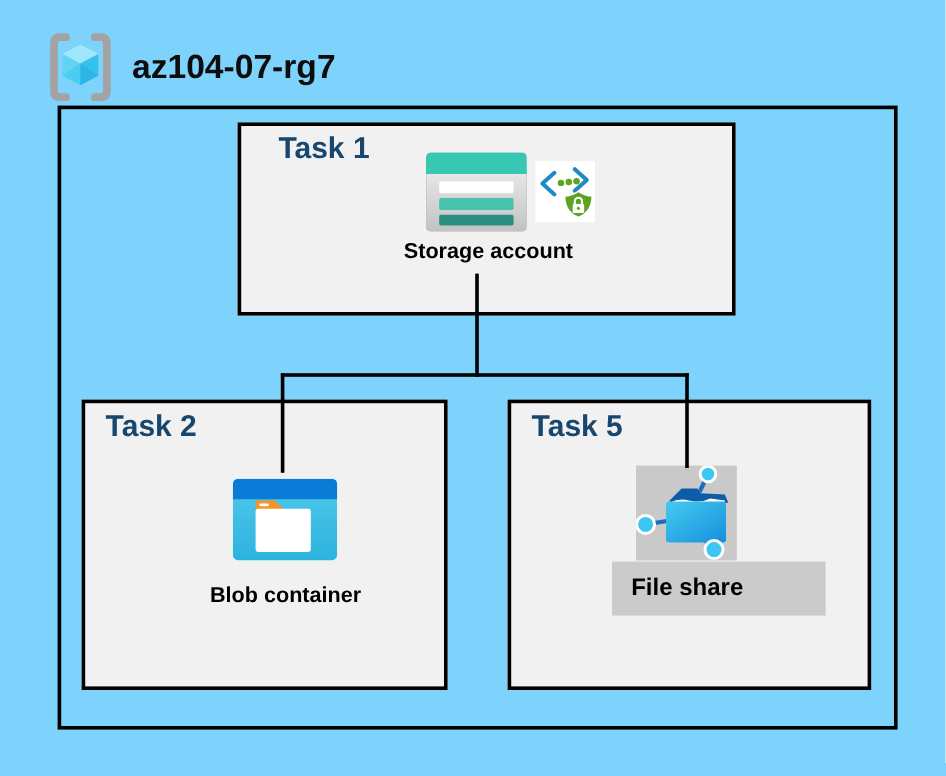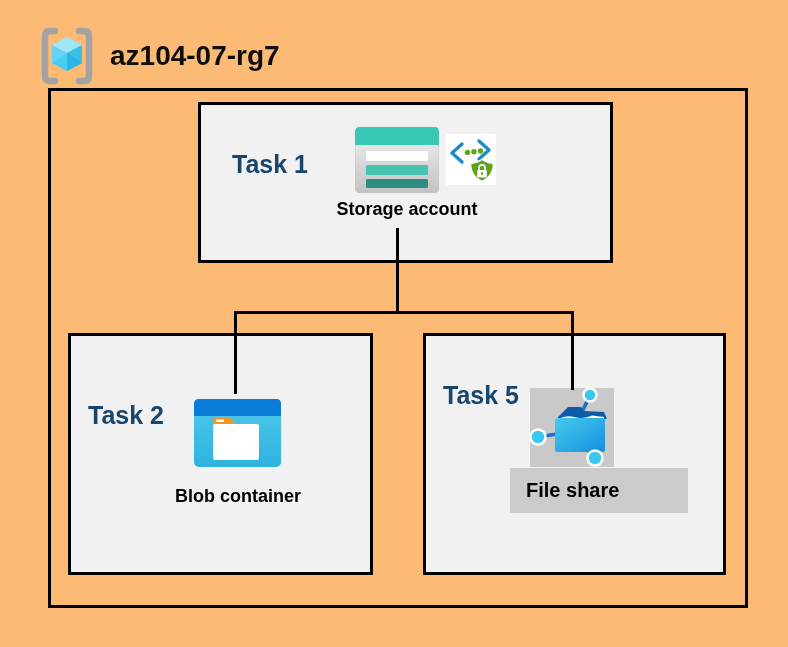--- a/index.html
+++ b/index.html
@@ -1,19 +1,19 @@
 <!DOCTYPE html>
 <html><head>
 <meta charset="utf-8">
 <style>
   html,body{margin:0;padding:0;background:#fff;}
   .canvas{
     position:relative;
     width:788px;height:647px;
-    background:#fdba74;
+    background:#7dd3fc;
     font-family:"Liberation Sans", sans-serif;
     overflow:hidden;
   }
   
   .rg-header{position:absolute;left:0;top:0;width:788px;height:96px;}
   .rg-icon{position:absolute;left:38px;top:24px;width:58px;height:64px;}
   .page-title{
     position:absolute;left:110px;top:40px;
     font-size:28px;font-weight:bold;color:#0d0d0d;letter-spacing:0px;
   }
@@ -23,24 +23,24 @@
     border:3px solid #000;box-sizing:border-box;background:transparent;z-index:0;
   }
   .task-box{
     position:absolute;background:#f1f1f1;border:3px solid #000;
     box-sizing:border-box;z-index:1;
   }
   .task1{left:198px;top:102px;width:415px;height:161px;}
   .task2{left:68px;top:333px;width:305px;height:242px;}
   .task3{left:423px;top:333px;width:303px;height:242px;}
   .task-label{
-    position:absolute;font-size:25px;font-weight:bold;color:#17466e;z-index:3;margin-top:40px;
+    position:absolute;font-size:25px;font-weight:bold;color:#17466e;z-index:3;
   }
   .task1-label{left:232px;top:110px;}
-  .task2-label{left:88px;top:361px;}
+  .task2-label{left:88px;top:341px;}
   .task3-label{left:443px;top:341px;}
   
   .line{position:absolute;background:#000;z-index:5;}
   .line-v1{left:396px;top:228px;width:3px;height:86px;}
   .line-h {left:234px;top:311px;width:340px;height:3px;}
   .line-v2{left:234px;top:311px;width:3px;height:83px;}
   .line-v3{left:571px;top:311px;width:3px;height:79px;}
   
   .icon{position:absolute;z-index:6;}
   .storage-icon{left:355px;top:127px;width:84px;height:66px;}

